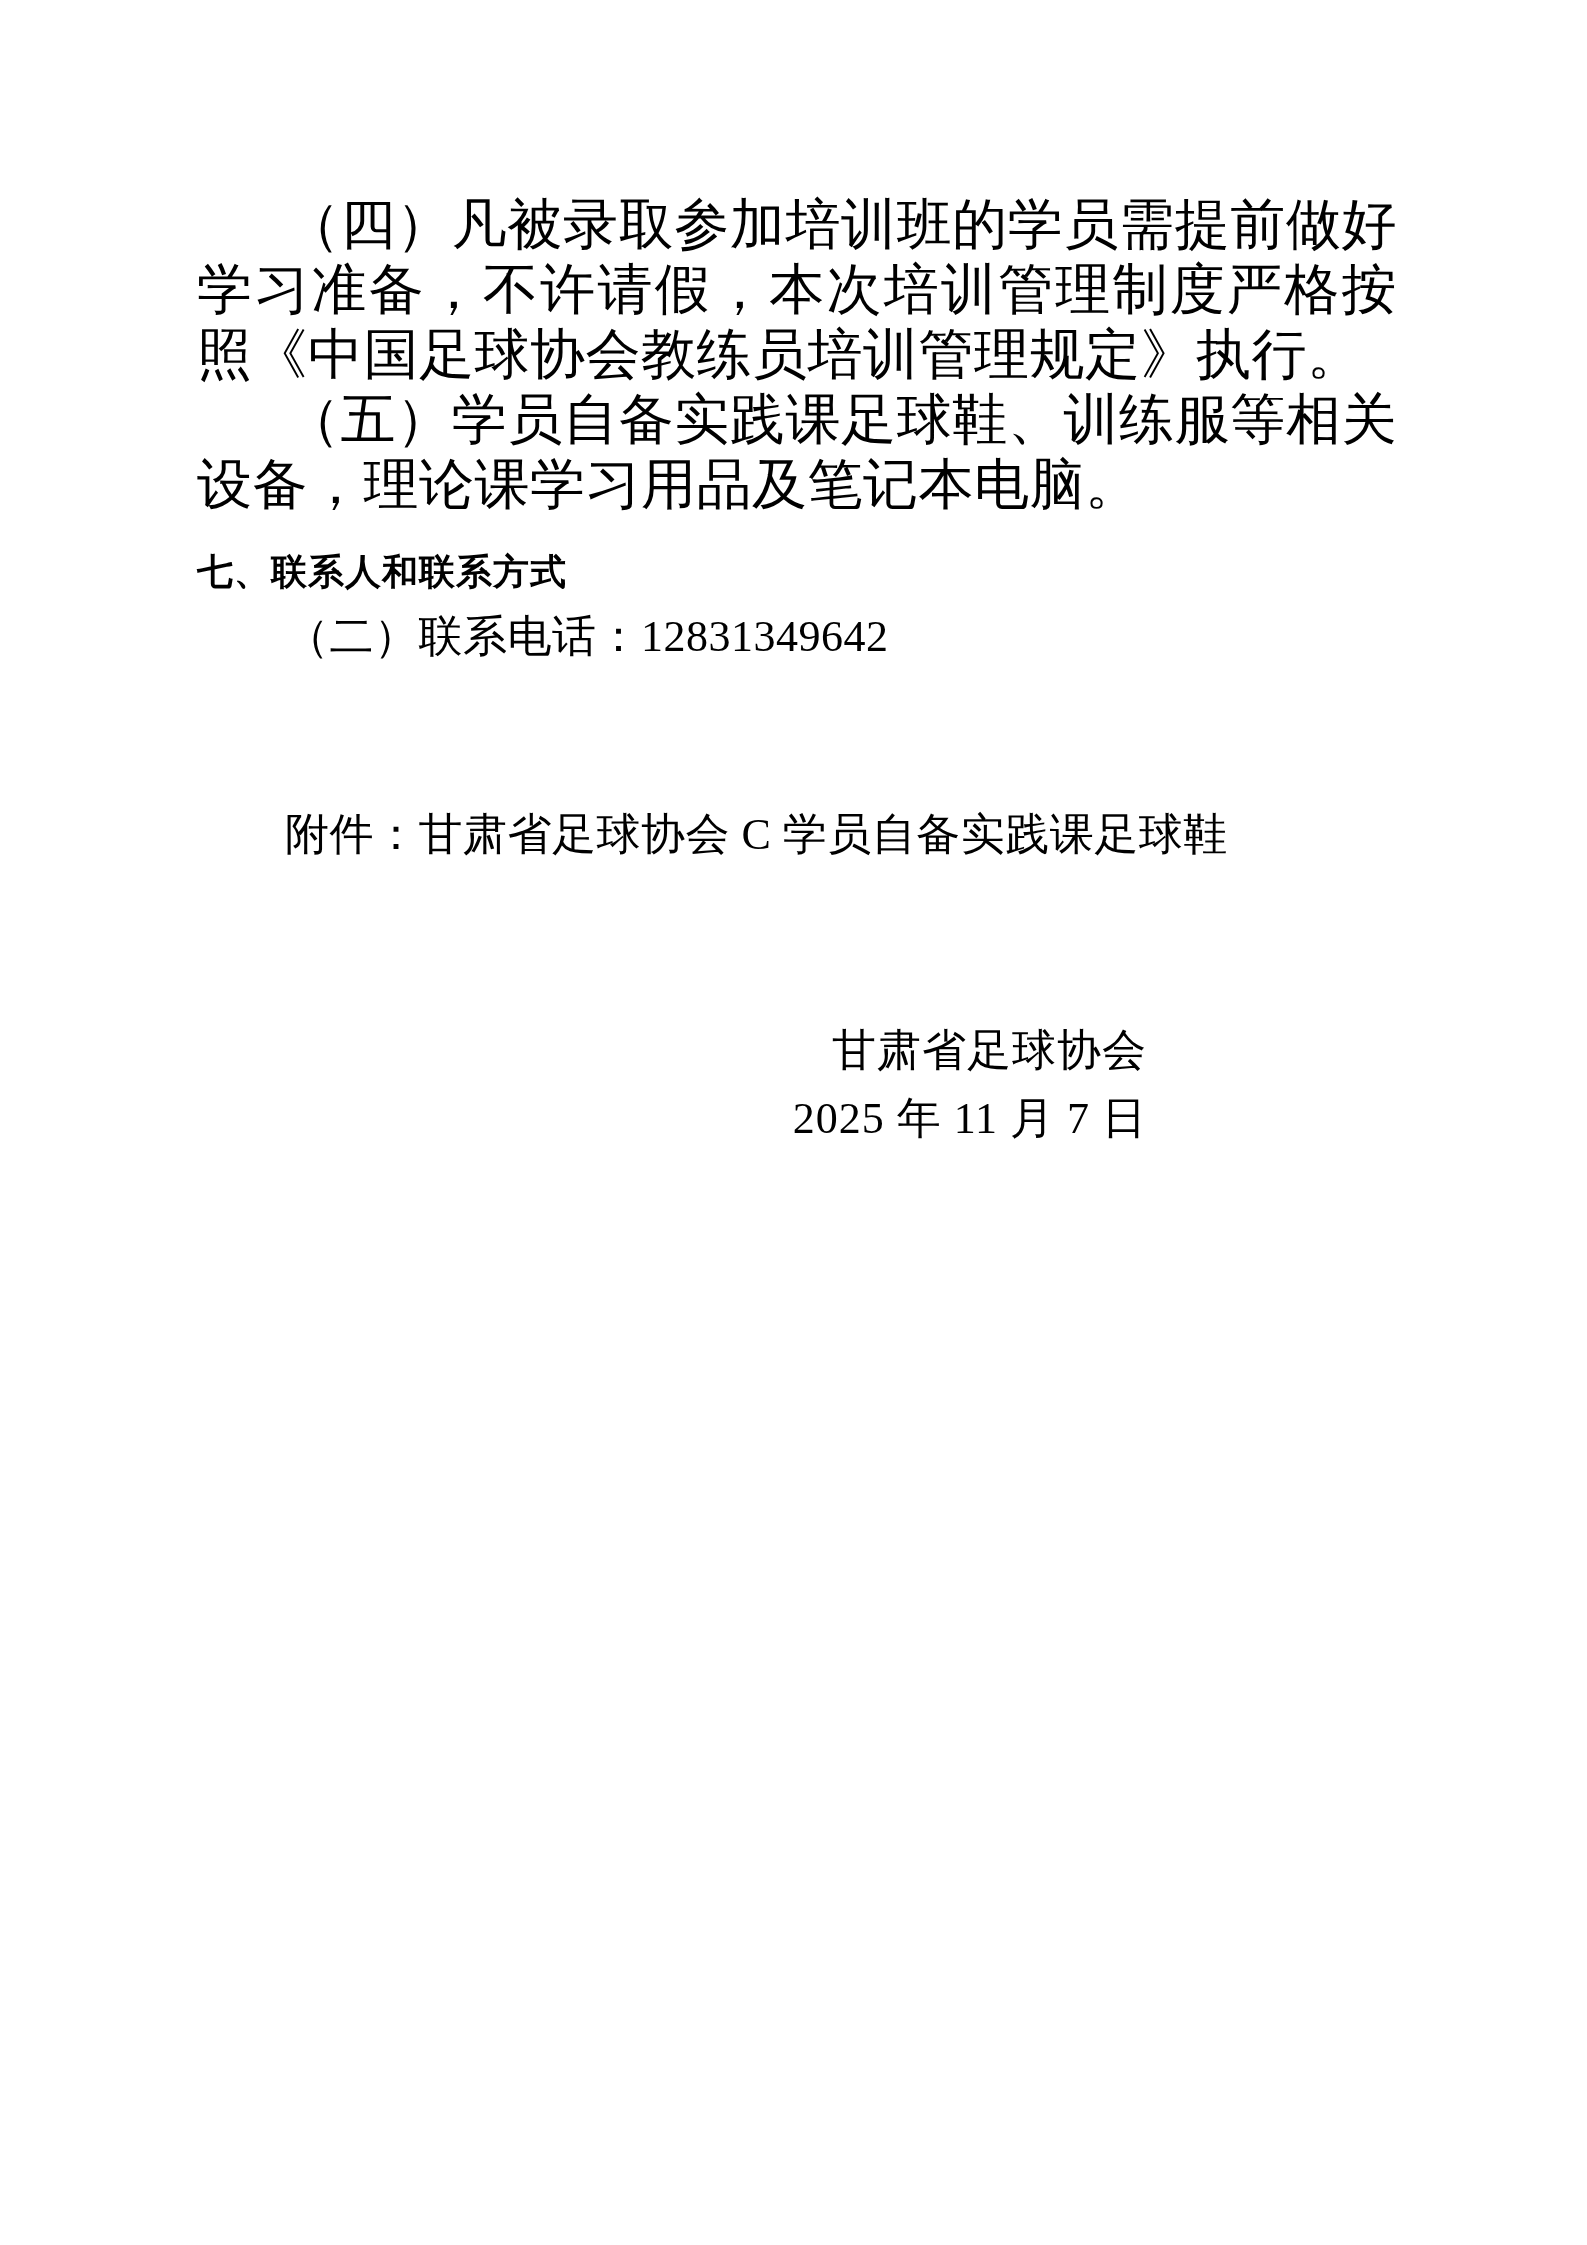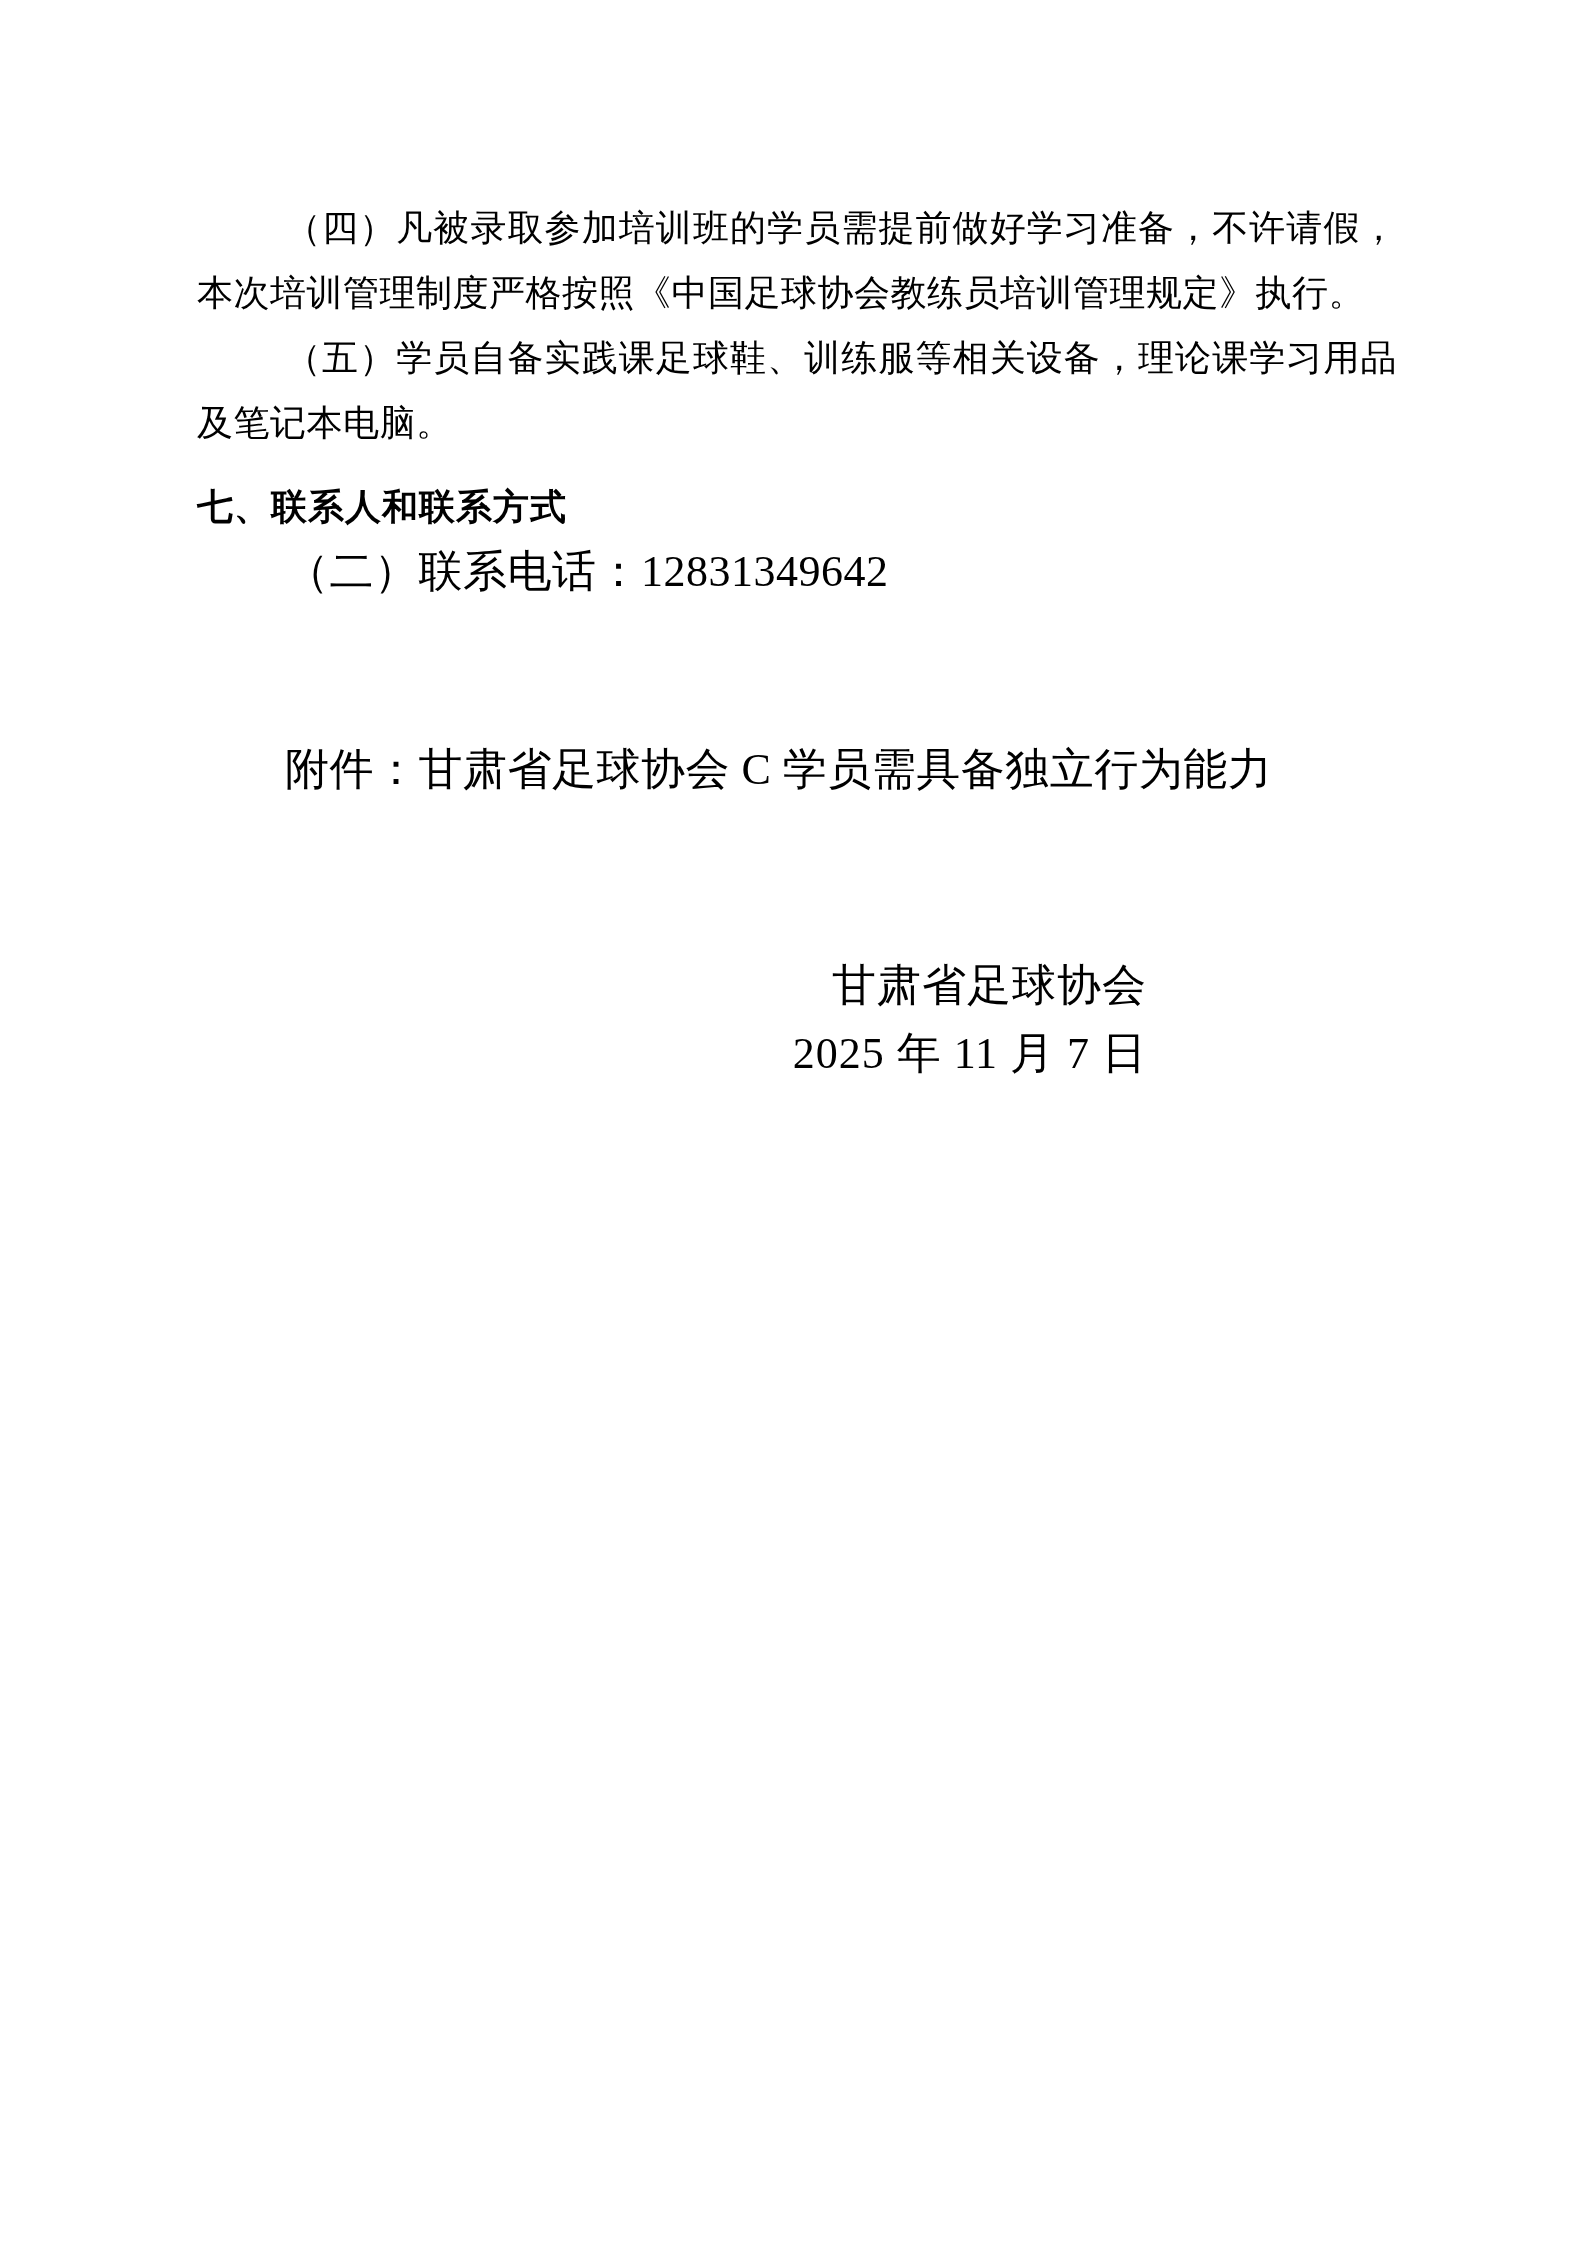--- a/index.html
+++ b/index.html
@@ -20,28 +20,28 @@
     overflow: hidden;
   }
   .content {
     position: absolute;
     left: 197px;
     top: 196px;
     width: 1200px;
   }
   
   .para {
-    font-size: 36px;
+    font-size: 55px;
     line-height: 65px;
     text-align: justify;
     text-justify: inter-ideograph;
     text-indent: 88px;
     margin: 0 0 0 0;
     letter-spacing: 0.5px;
-    font-family: Liberation Serif, serif;
+    font-family: Liberation Mono, monospace;
   }
   .para-last-line-left {
     text-align-last: left;
   }
   
   .heading {
     font-size: 36px;
     line-height: 66px;
     font-weight: bold;
     font-family: "Liberation Sans", "DejaVu Sans", sans-serif;
@@ -91,21 +91,21 @@
     <h2 class="heading">七、联系人和联系方式</h2>
 
 
     <p class="sub-line">（二）联系电话：12831349642</p>
 
     <div class="spacer-sm"></div>
 
 
     <div class="spacer-lg"></div>
 
-    <p class="attachment">附件：甘肃省足球协会 C 学员需具备独立行为能力</p>
+    <p class="attachment">附件：甘肃省足球协会 C 学员自备实践课足球鞋</p>
 
     <div class="signature-block">
       <div class="sig-line">甘肃省足球协会</div>
       <div class="sig-line">2025 年 11 月 7 日</div>
     </div>
 
   </div>
 </div>
 
 </body></html>

